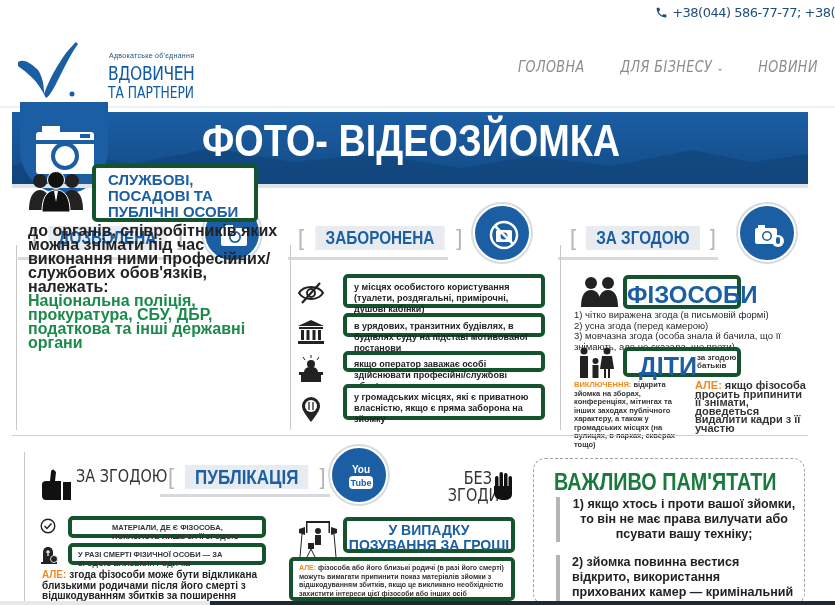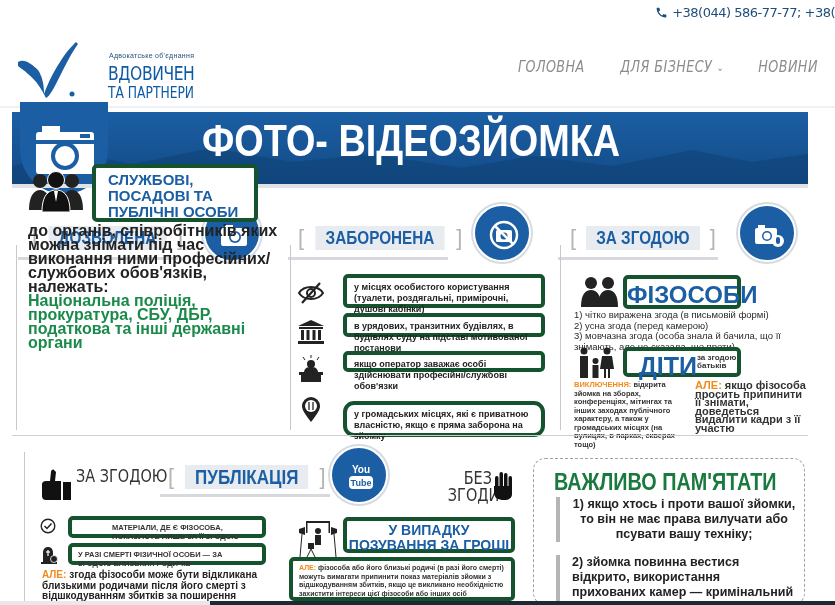--- a/index.html
+++ b/index.html
@@ -239,21 +239,21 @@
     <line x1="14" y1="0" x2="14" y2="3" stroke="#222"></line>
   </svg>
 <div class="box c2-box" style="top:351px;height:21px;">якщо оператор заважає особі здійснювати професійні/службові обов'язки</div>
 
 <svg class="c2-row-ic" style="top:395px;" viewBox="0 0 28 28">
     <path d="M14 27 C8 19 5 15 5 11 A9 9 0 0 1 23 11 C23 15 20 19 14 27 Z" fill="#222"></path>
     <circle cx="14" cy="11" r="6" fill="#fff"></circle>
     <line x1="12" y1="7" x2="12" y2="15" stroke="#222" stroke-width="1.3"></line>
     <line x1="16" y1="7" x2="16" y2="15" stroke="#222" stroke-width="1.3"></line>
   </svg>
-<div class="box c2-box" style="top:401px;height:36px;border-radius:11px;">у громадських місцях, які є приватною власністю, якщо є пряма заборона на зйомку</div>
+<div class="box c2-box" style="top:384px;height:36px;">у громадських місцях, які є приватною власністю, якщо є пряма заборона на зйомку</div>
 
 <svg class="c3-people" viewBox="0 0 40 32">
     <circle cx="11" cy="8" r="6" fill="#222"></circle>
     <path d="M1 32 C1 20 5 15 11 15 C17 15 21 20 21 32 Z" fill="#222"></path>
     <circle cx="28" cy="8" r="6" fill="#222"></circle>
     <path d="M18 32 C18 20 22 15 28 15 C34 15 38 20 38 32 Z" fill="#222"></path>
   </svg>
 <div class="box bluebig c3-box1">ФІЗОСОБИ</div>
 <div class="c3-list">
   <div>1) чітко виражена згода (в письмовій формі)</div>

